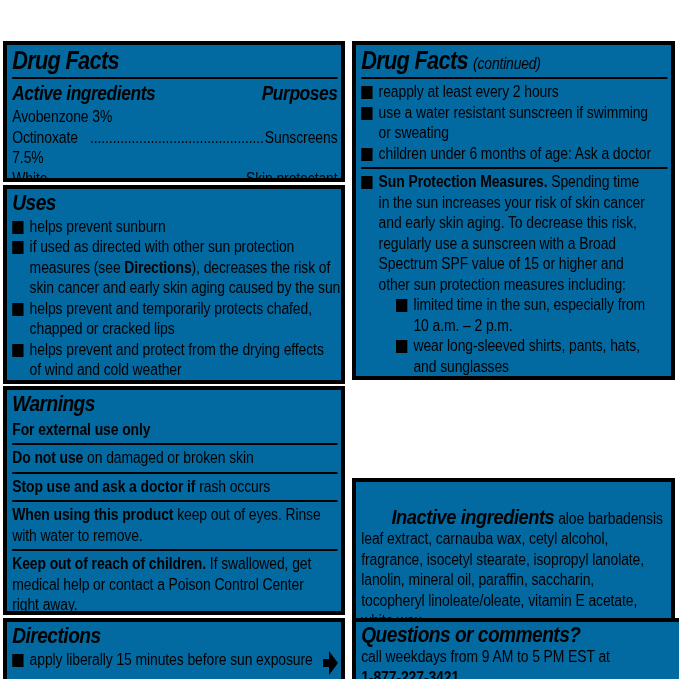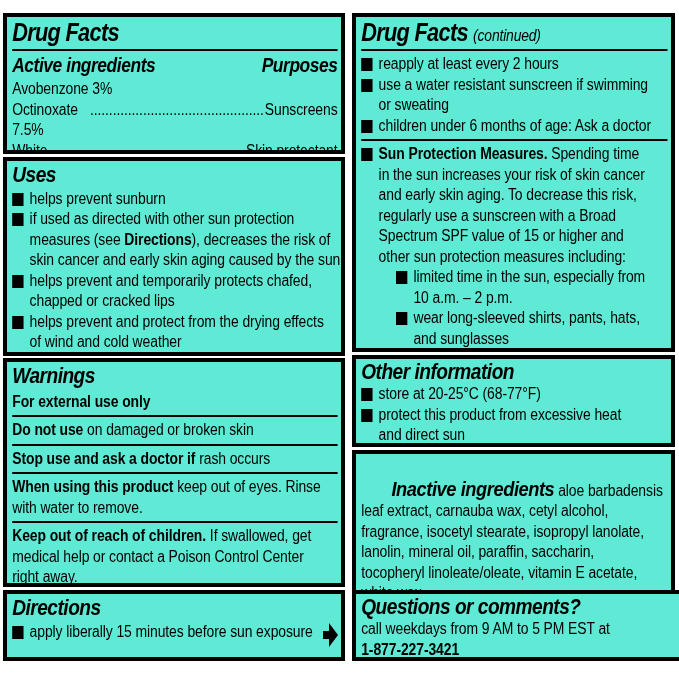--- a/index.html
+++ b/index.html
@@ -2,22 +2,22 @@
 <html><head>
 <meta charset="utf-8">
 <style>
   html,body { margin:0; padding:0; }
   body {
     width:679px; height:679px; background:#ffffff;
     font-family:"Liberation Sans", sans-serif; color:#000;
   }
   .page { position:relative; width:679px; height:679px; background:#fff; overflow:hidden; }
   .box {
-    position:absolute; box-sizing:border-box; background:#5eead4;
-    border:4px solid #000; overflow:hidden;
+    position:absolute; box-sizing:border-box; background:#0369a1;
+    border:4px solid #000; overflow:hidden;margin-top:28px;
   }
   
   .cond {
     transform:scaleX(0.87); transform-origin:0 0; width:114.94%;
     box-sizing:border-box; padding:2px 4px 0 6px;
   }
   .body-text { font-size:16px; line-height:20.5px; letter-spacing:-0.1px; }
   .df-title { font-style:italic; font-weight:bold; font-size:25px; line-height:1.08; letter-spacing:-0.8px; }
   .df-title-row { display:flex; align-items:baseline; }
   .continued { font-style:italic; font-weight:normal; font-size:16px; letter-spacing:-0.2px; margin-left:6px; }
@@ -190,38 +190,20 @@
                 <span class="sq"></span>
                 <span class="btext">wear long-sleeved shirts, pants, hats,
 and sunglasses</span>
               </div>
             </div>
         </div>
       </div>
     </div>
   </div>
 
-  <div class="box" style="left:352px; top:355px; width:323px; height:92px;">
-    <div class="cond">
-      <div class="sec-title tight-title">Other information</div>
-      <div>
-
-          <div class="bullet body-text">
-            <span class="sq"></span>
-            <span class="btext">store at 20-25°C (68-77°F)</span>
-          </div>
-
-          <div class="bullet body-text">
-            <span class="sq"></span>
-            <span class="btext">protect this product from excessive heat
-and direct sun</span>
-          </div>
-        </div>
-    </div>
-  </div>
 
   <div class="box" style="left:352px; top:450px; width:323px; height:153px;">
     <div class="cond">
       <div class="body-text btext">
         <span class="inactive-lead">Inactive ingredients</span><span> aloe barbadensis
 leaf extract, carnauba wax, cetyl alcohol,
 fragrance, isocetyl stearate, isopropyl lanolate,
 lanolin, mineral oil, paraffin, saccharin,
 tocopheryl linoleate/oleate, vitamin E acetate,
 white wax</span>

